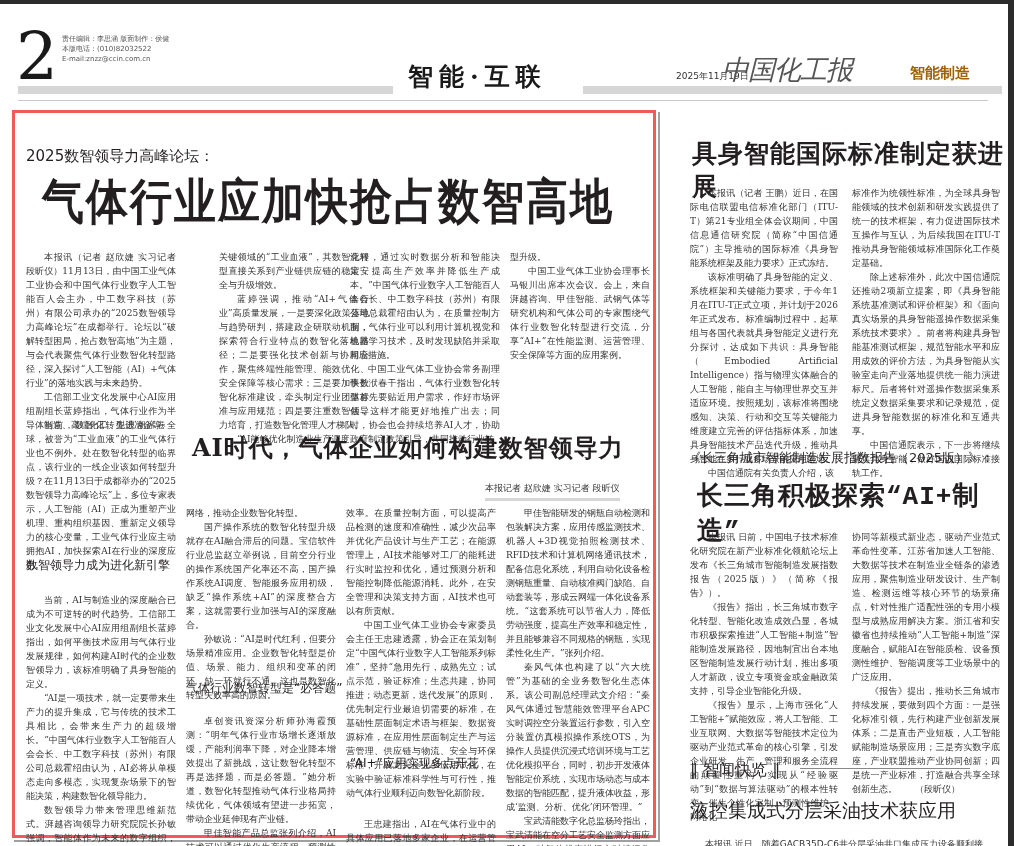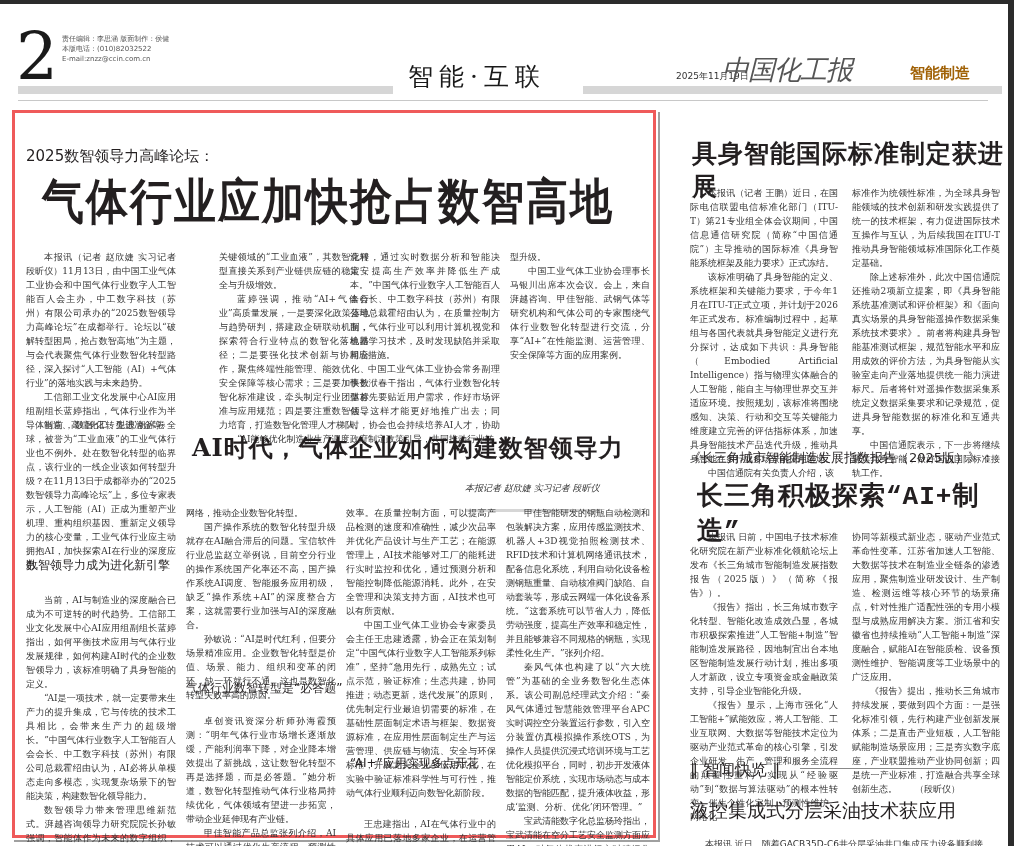--- a/index.html
+++ b/index.html
@@ -4,38 +4,38 @@
 <style>
   html, body { margin:0; padding:0; }
   body { width:1014px; height:846px; background:#ffffff; position:relative; overflow:hidden;
          font-family:"DejaVu Sans", sans-serif; color:#231f20; }
   .topbar { position:absolute; left:0; top:0; width:1014px; height:4px; background:#2b2b2b; }
   .rightbar { position:absolute; right:0; top:0; width:6px; height:846px; background:#2b2b2b; }
   .page-num { position:absolute; left:16px; top:24px; font-family:"DejaVu Serif", serif; font-size:66px; line-height:66px; color:#1a1a1a; font-weight:400; }
   .credits { position:absolute; left:62px; top:34px; font-size:7px; line-height:10px; color:#555; }
   .credits div { white-space:nowrap; }
   .grey-rule-left { position:absolute; left:18px; top:86px; width:375px; height:8px; background:#d6d6d6; }
-  .section-title { position:absolute; left:408px; top:60px; font-family:"DejaVu Serif", serif; font-weight:400; font-size:25px; letter-spacing:6px; color:#1a1a1a; }
+  .section-title { position:absolute; left:408px; top:60px; font-family:"DejaVu Serif", serif; font-weight:700; font-size:25px; letter-spacing:6px; color:#1a1a1a; }
   .grey-rule-right { position:absolute; left:583px; top:86px; width:419px; height:8px; background:#d6d6d6; }
   .date { position:absolute; left:645px; top:70px; font-size:9px; color:#333;margin-left:31px; }
   .masthead { position:absolute; left:722px; top:52px; font-family:"DejaVu Serif", serif; font-style:italic; font-size:27px; color:#555; letter-spacing:-1px; }
   .masthead-sub { position:absolute; left:910px; top:64px; font-weight:700; font-size:15px; color:#a16207; }
   .thin-rule { position:absolute; left:18px; top:100px; width:970px; height:1px; background:#c8c8c8; }
 
   .main-box { position:absolute; left:12px; top:110px; width:644px; height:728px; border:3px solid #ef5a5a; box-sizing:border-box; }
   .main-box-shadow { position:absolute; left:14px; top:112px; width:646px; height:730px; border-right:2px solid #a0a0a0; border-bottom:2px solid #a0a0a0; box-sizing:border-box; }
 
   .kicker { position:absolute; left:26px; top:147px; font-size:15px; color:#231f20; }
   .headline { position:absolute; left:42px; top:170px; font-family:"DejaVu Serif", serif; font-weight:700; font-size:42px; letter-spacing:2px; color:#231f20; transform:scaleY(1.15); transform-origin:top left; }
 
   .col { position:absolute; font-family:"DejaVu Serif", serif; font-size:9px; line-height:14px; color:#333; text-align:justify; }
   .col p { margin:0; text-indent:2em; }
 
   .sub2 { position:absolute; left:192px; top:432px; font-family:"DejaVu Serif", serif; font-weight:700; font-size:24px; letter-spacing:1px; color:#231f20; }
-  .sub2-byline { position:absolute; left:465px; top:482px; font-size:9px; color:#333; border-bottom:3px solid #d6d6d6; padding-bottom:14px;font-style:italic; }
+  .sub2-byline { position:absolute; left:485px; top:482px; font-size:9px; color:#333; border-bottom:3px solid #d6d6d6; padding-bottom:3px; }
 
   .subhead { position:absolute; font-size:12px; color:#231f20; }
 
   .right-headline { position:absolute; left:692px; top:137px; font-family:"DejaVu Serif", serif; font-weight:700; font-size:25px; letter-spacing:1px; color:#231f20; }
   .right-kicker { position:absolute; left:688px; top:449px; font-size:13px; color:#231f20; }
   .right-headline2 { position:absolute; left:697px; top:478px; font-family:Liberation Mono, monospace; font-weight:700; font-size:26px; letter-spacing:1px; color:#231f20; }
   .brief-head { position:absolute; left:690px; top:760px; font-size:16px; color:#231f20; }
   .brief-rule { position:absolute; left:800px; top:768px; width:170px; height:1px; background:#888; }
   .brief-title { position:absolute; left:690px; top:798px; font-family:"DejaVu Serif", serif; font-size:19px; color:#231f20; }
   .brief-body { position:absolute; left:705px; top:838px; font-size:9px; color:#333; white-space:nowrap; }

